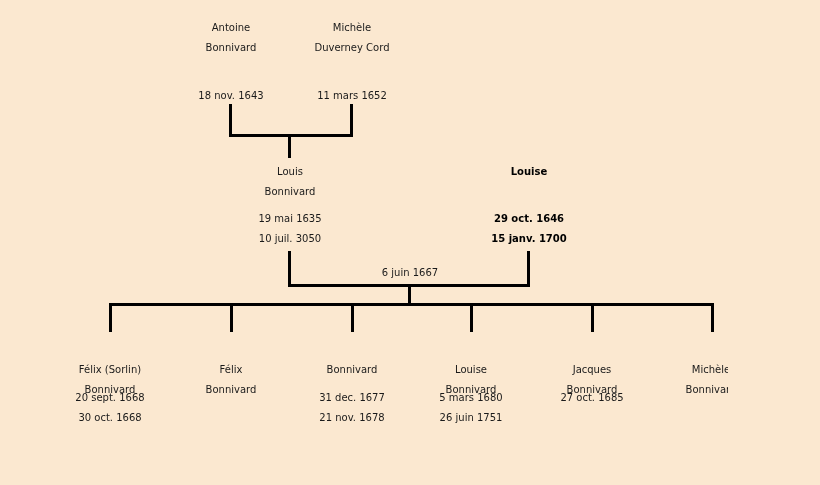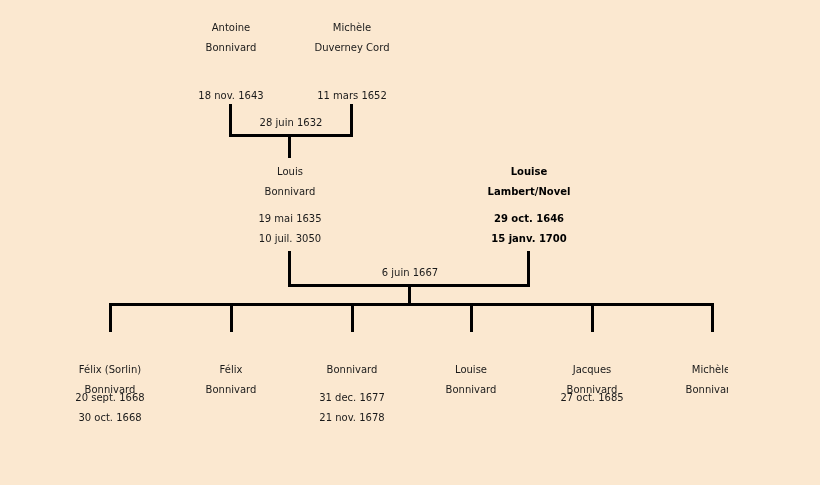--- a/index.html
+++ b/index.html
@@ -75,29 +75,27 @@
     <div>Michèle</div>
     <div>Duverney Cord</div>
   </div>
   <div class="tb g1f-date">18 nov. 1643</div>
   <div class="tb g1m-date">11 mars 1652</div>
 
   <div class="ln b1-vl"></div>
   <div class="ln b1-vr"></div>
   <div class="ln b1-h"></div>
   <div class="ln b1-desc"></div>
-  <div class="tb m1-label">28 juin 1632</div>
 
   <div class="tb g2f-name">
     <div>Louis</div>
     <div>Bonnivard</div>
   </div>
   <div class="tb bold g2m-name">
     <div>Louise</div>
-    <div>Lambert/Novel</div>
   </div>
   <div class="tb g2f-dates">
     <div>19 mai 1635</div>
     <div>10 juil. 3050</div>
   </div>
   <div class="tb bold g2m-dates">
     <div>29 oct. 1646</div>
     <div>15 janv. 1700</div>
   </div>
 
@@ -134,20 +132,24 @@
   </div>
   <div class="tb narrow kid-dates c2">
     <div>31 dec. 1677</div>
     <div>21 nov. 1678</div>
   </div>
 
   <div class="tb narrow kid-name c3">
     <div>Louise</div>
     <div>Bonnivard</div>
   </div>
+  <div class="tb narrow kid-dates c3">
+    <div>5 mars 1680</div>
+    <div>26 juin 1751</div>
+  </div>
 
   <div class="tb narrow kid-name c4">
     <div>Jacques</div>
     <div>Bonnivard</div>
   </div>
   <div class="tb narrow kid-dates c4">
     <div>27 oct. 1685</div>
     <div></div>
   </div>
 

